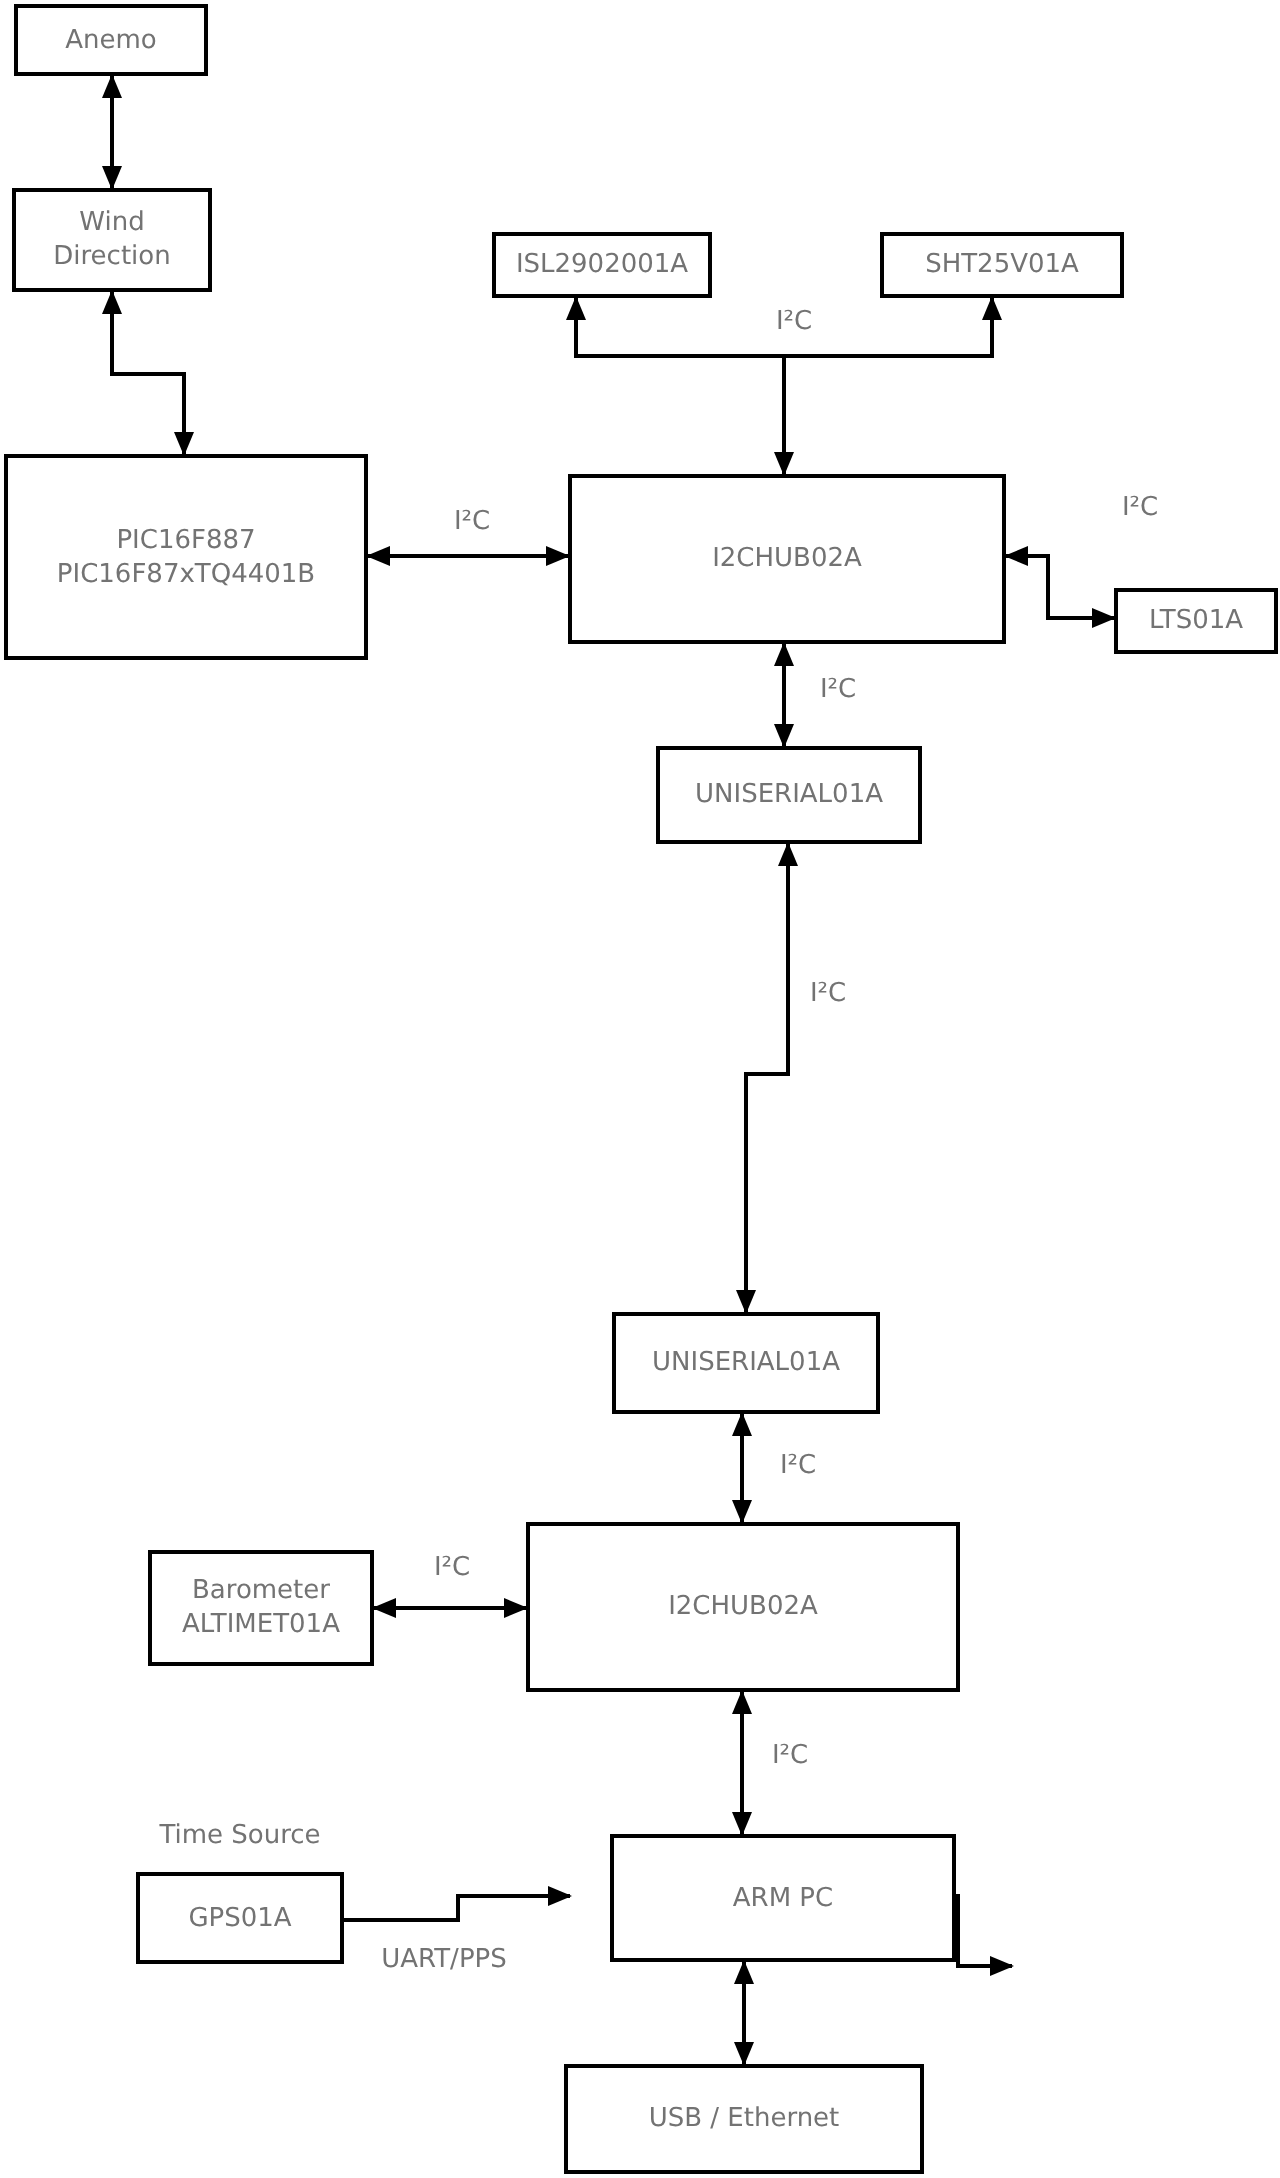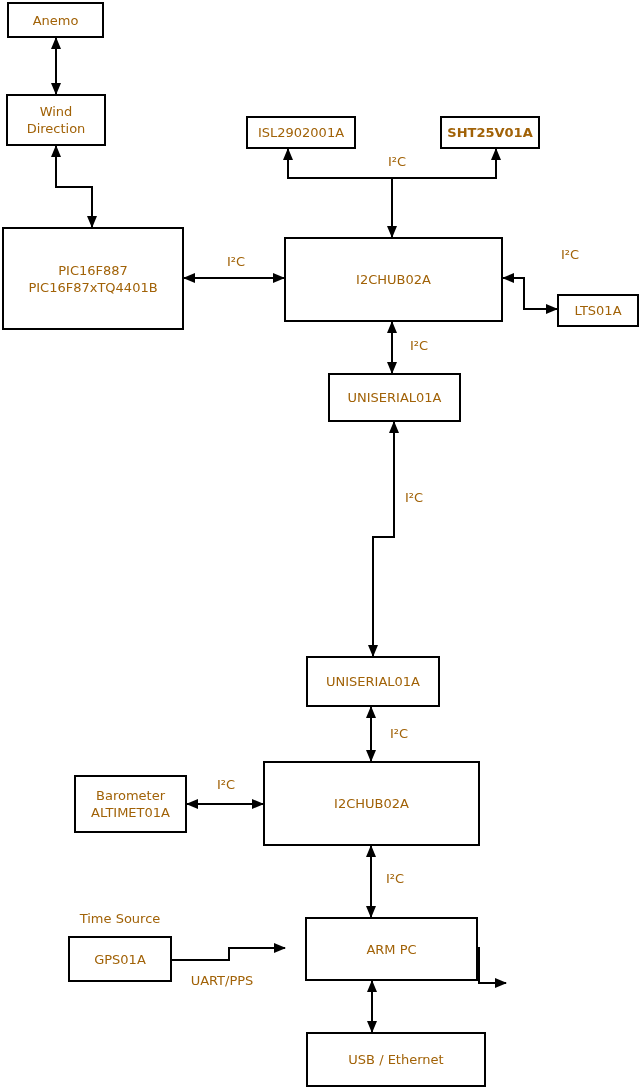--- a/index.html
+++ b/index.html
@@ -2,21 +2,21 @@
 <html><head>
 <meta charset="utf-8">
 <style>
   html, body { margin: 0; padding: 0; background: #ffffff; }
   #canvas {
     position: relative;
     width: 640px;
     height: 1089px;
     background: #ffffff;
     font-family: "DejaVu Sans", "Liberation Sans", sans-serif;
-    color: #a16207;
+    color: #737373;
     overflow: hidden;
   }
   .node {
     position: absolute;
     box-sizing: border-box;
     border: 2px solid #000000;
     background: #ffffff;
     display: flex;
     flex-direction: column;
     align-items: center;
@@ -40,31 +40,31 @@
     left: 0; top: 0;
     width: 640px; height: 1089px;
     z-index: 1;
     pointer-events: none;
   }
   
   #n-anemo  { left: 7px;   top: 2px;    width: 97px;  height: 36px; }
   #n-wind   { left: 6px;   top: 94px;   width: 100px; height: 52px; }
   #n-pic    { left: 2px;   top: 227px;  width: 182px; height: 103px; }
   #n-isl    { left: 246px; top: 116px;  width: 110px; height: 33px; }
-  #n-sht    { left: 440px; top: 116px;  width: 100px; height: 33px; font-weight: bold; }
+  #n-sht    { left: 440px; top: 116px;  width: 122px; height: 33px; }
   #n-hub1   { left: 284px; top: 237px;  width: 219px; height: 85px; }
   #n-lts    { left: 557px; top: 294px;  width: 82px;  height: 33px; }
   #n-uni1   { left: 328px; top: 373px;  width: 133px; height: 49px; }
   #n-uni2   { left: 306px; top: 656px;  width: 134px; height: 51px; }
   #n-hub2   { left: 263px; top: 761px;  width: 217px; height: 85px; }
   #n-baro   { left: 74px;  top: 775px;  width: 113px; height: 58px; align-items: center; }
   #n-arm    { left: 285px; top: 917px;  width: 173px; height: 64px; margin-left: 20px; }
   #n-gps    { left: 68px;  top: 936px;  width: 104px; height: 46px; }
   #n-sdcard { left: 506px; top: 959px;  width: 109px; height: 49px; }
-  #n-usb    { left: 282px; top: 1032px; width: 180px; height: 55px; margin-left: 24px; }
+  #n-usb    { left: 282px; top: 1032px; width: 180px; height: 55px; }
   
   #l-isl-sht   { left: 397px; top: 161px; }
   #l-pic-hub1  { left: 236px; top: 261px; }
   #l-hub1-lts  { left: 570px; top: 254px; }
   #l-hub1-uni1 { left: 419px; top: 345px; }
   #l-long      { left: 414px; top: 497px; }
   #l-uni2-hub2 { left: 399px; top: 733px; }
   #l-baro-hub2 { left: 226px; top: 784px; }
   #l-hub2-arm  { left: 395px; top: 878px; }
   #l-timesrc   { left: 120px; top: 918px; }

